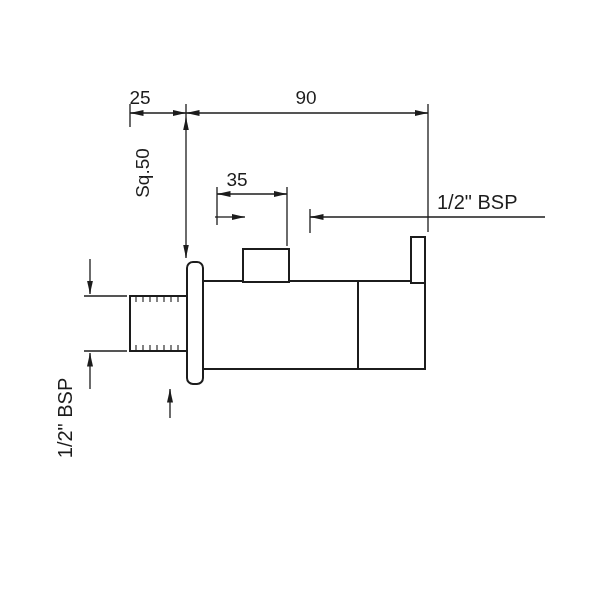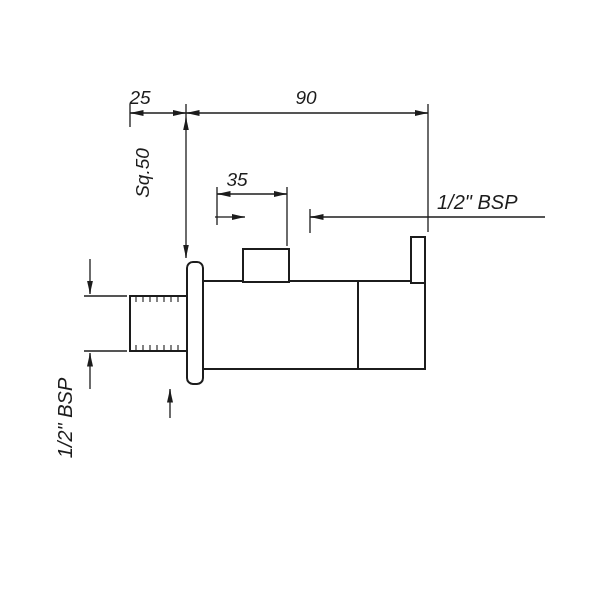--- a/index.html
+++ b/index.html
@@ -1,16 +1,16 @@
 <!DOCTYPE html>
 <html><head>
 <meta charset="utf-8">
 <style>
   html,body{margin:0;padding:0;background:#ffffff;}
-  .stage{position:relative;width:600px;height:600px;background:#ffffff;overflow:hidden;font-style:italic;}
+  .stage{position:relative;width:600px;height:600px;background:#ffffff;overflow:hidden;}
   svg text{font-family:"Liberation Sans","DejaVu Sans",sans-serif;fill:#1c1c1c;stroke:none;}
   .dim{stroke-width:1.3;fill:none;}
   .shape{stroke-width:2;fill:#ffffff;}
   .thin{stroke-width:1.1;fill:none;}
   .lbl{font-size:19px;}
   .lbl-big{font-size:20px;}
 </style>
 </head>
 <body>
 

